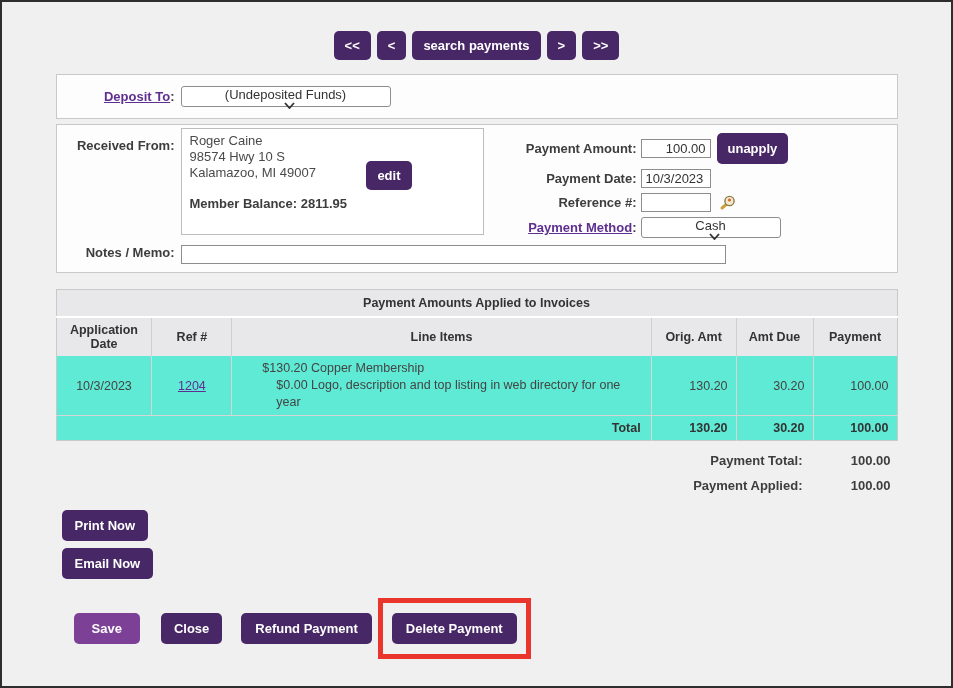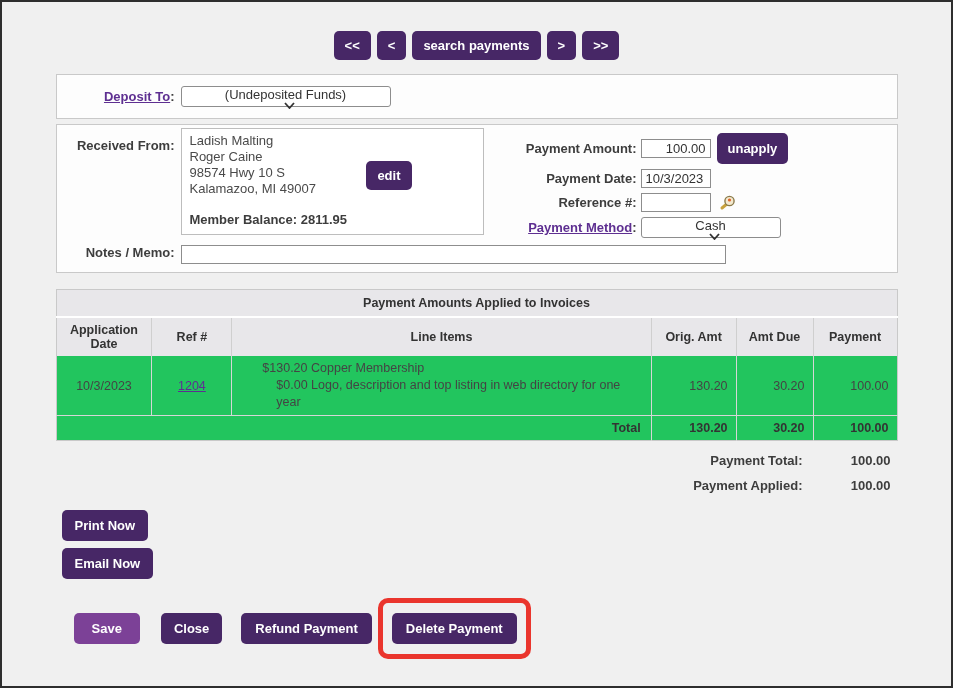--- a/index.html
+++ b/index.html
@@ -79,21 +79,21 @@
   .amt-input { width:70px; text-align:right; }
   .unapply-btn { margin-left:6px; padding:9px 11px; }
   .lookup-icon { margin-left:8px; display:inline-flex; cursor:pointer; }
   .method-select { width:140px; }
   .notes-row { display:flex; margin-top:7px; }
   .notes-input { width:545px; }
 
   
   .invoice-table {
     margin-top:16px; width:842px; border-collapse:collapse;
-    background:#22c55e; border:1px solid #c9c9c9; font-size:12.5px;
+    background:#5eead4; border:1px solid #c9c9c9; font-size:12.5px;
   }
   .invoice-table .title-row td {
     background:#e8e7ea; text-align:center; font-weight:bold;
     color:#333; padding:6px 0; font-size:12.5px;
     border-bottom:2px solid #fff;
   }
   .invoice-table th {
     background:#e8e7ea; font-weight:bold; color:#333;
     padding:5px 4px; font-size:12.5px; border-left:1px solid #cfcfcf;
     text-align:center; line-height:14px;
@@ -119,21 +119,21 @@
 
   
   .print-group { margin-left:6px; margin-top:12px; display:flex; flex-direction:column; align-items:flex-start; gap:7px; }
   .print-group .btn { padding:9px 13px; }
   .bottom-actions { display:flex; align-items:center; margin-left:18px; margin-top:19px; }
   .save-btn { padding:9px 18px; }
   .close-btn { margin-left:21px; padding:9px 13px; }
   .refund-btn { margin-left:19px; padding:9px 14px; }
   .delete-highlight {
     margin-left:6px;
-    border:5px solid #ea352d; border-radius:10px;
+    border:5px solid #ea352d; border-radius:0;
     padding:10px 9px; display:inline-flex;
   }
   .delete-btn { padding:9px 14px; }
 </style>
 </head>
 <body>
 
 <div class="frame">
 
   <div class="topnav">
@@ -156,21 +156,20 @@
             </svg>
         </span>
       </div>
     </div>
 
     <div class="panel main-panel">
       <div class="main-top">
         <div class="received-group">
           <span class="label label-col" style="margin-top:10px">Received From:</span>
           <div class="address-box">
-            <div>Ladish Malting</div>
             <div>Roger Caine</div>
             <div>98574 Hwy 10 S</div>
             <div>Kalamazoo, MI 49007</div>
             <div class="member-balance">Member Balance: 2811.95</div>
             <button class="btn edit-btn">edit</button>
           </div>
         </div>
 
         <div class="pay-fields">
           <div class="field-row">

